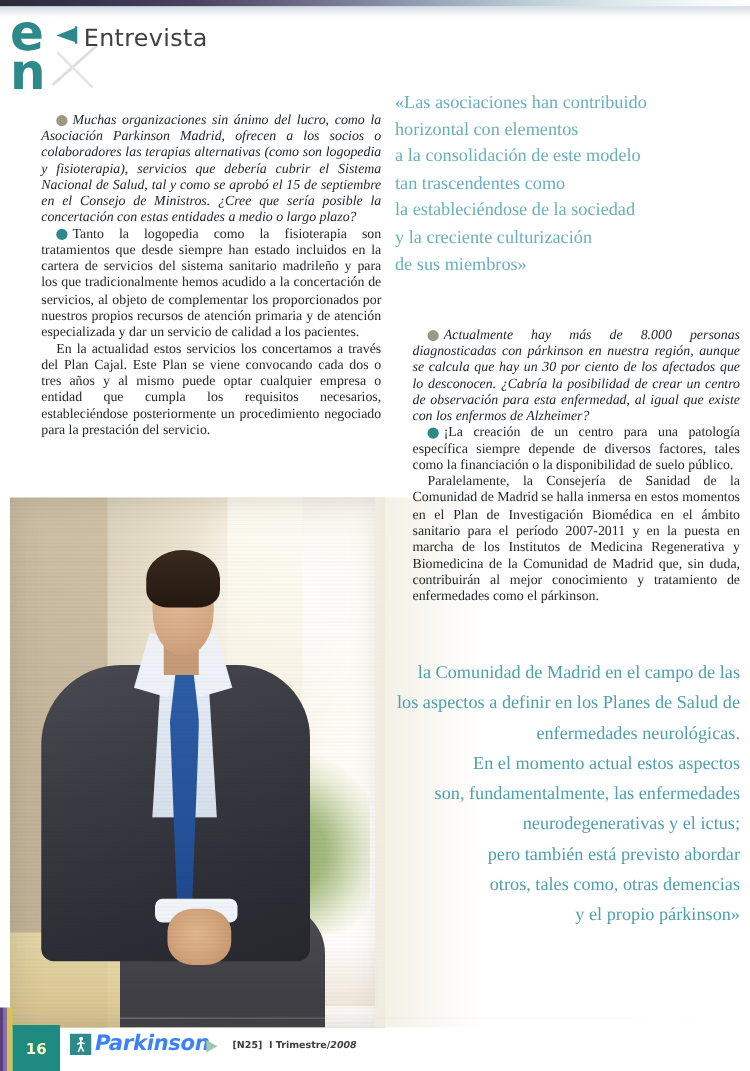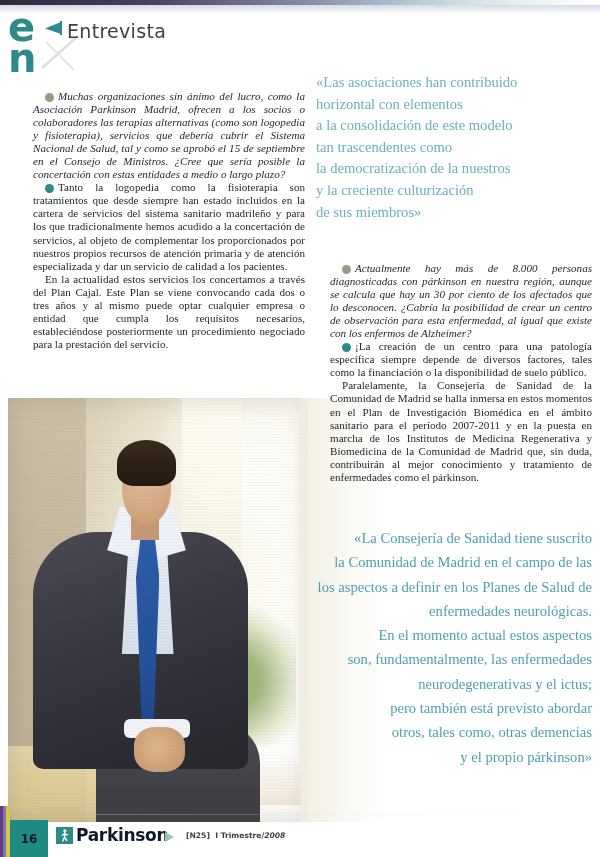--- a/index.html
+++ b/index.html
@@ -208,35 +208,36 @@
     text-align: right;
     color: #4e9fae;
   }
   .quote span { display: block; white-space: nowrap; }
 
   
   .footer { position: absolute; left: 0; top: 820px; width: 600px; height: 37px; }
   .pagenum {
     position: absolute; left: 10px; top: 0; width: 38px; height: 37px;
     background: #1f8a7f;
-    color: #0f172a;
+    color: #fef9c3;
     font-family: "DejaVu Sans", sans-serif;
     font-weight: 700; font-size: 12px;
     display: flex; align-items: center; justify-content: center;
   }
   .mark-logo {
     position: absolute; left: 56px; top: 7px;
     width: 17px; height: 17px; background: #2e8a8a;
     display:flex; align-items:center; justify-content:center;
   }
   .brand {
     position: absolute; left: 76px; top: 5px;
     font-family: "DejaVu Sans", sans-serif;
-    font-weight: 700; font-size: 17px; color: #0f172a;
+    font-weight: 700; font-size: 17px; color: #3b82f6;
     letter-spacing: -.3px;
+    font-style: italic;
   }
   .brand-tri {
     position: absolute; left: 165px; top: 12px;
     width: 0; height: 0;
     border-left: 9px solid #9ac9ae;
     border-top: 5.5px solid transparent;
     border-bottom: 5.5px solid transparent;
   }
   .issue {
     position: absolute; left: 186px; top: 11px;
@@ -305,33 +306,32 @@
     <p class="q"><span class="marker p">P</span><span>Muchas organizaciones sin ánimo del lucro, como la Asociación Parkinson Madrid, ofrecen a los socios o colaboradores las terapias alternativas (como son logopedia y fisioterapia), servicios que debería cubrir el Sistema Nacional de Salud, tal y como se aprobó el 15 de septiembre en el Consejo de Ministros. ¿Cree que sería posible la concertación con estas entidades a medio o largo plazo?</span></p>
     <p><span class="marker r">R</span><span>Tanto la logopedia como la fisioterapia son tratamientos que desde siempre han estado incluidos en la cartera de servicios del sistema sanitario madrileño y para los que tradicionalmente hemos acudido a la concertación de servicios, al objeto de complementar los proporcionados por nuestros propios recursos de atención primaria y de atención especializada y dar un servicio de calidad a los pacientes.</span></p>
     <p><span>En la actualidad estos servicios los concertamos a través del Plan Cajal. Este Plan se viene convocando cada dos o tres años y al mismo puede optar cualquier empresa o entidad que cumpla los requisitos necesarios, estableciéndose posteriormente un procedimiento negociado para la prestación del servicio.</span></p>
   </div>
 
   <div class="quote quote-top">
     <span>«Las asociaciones han contribuido</span>
     <span>horizontal con elementos</span>
     <span>a la consolidación de este modelo</span>
     <span>tan trascendentes como</span>
-    <span>la democratización de la nuestros</span>
+    <span>la estableciéndose de la sociedad</span>
     <span>y la creciente culturización</span>
     <span>de sus miembros»</span>
   </div>
 
   <div class="col col-right-top">
     <p class="q"><span class="marker p">P</span><span>Actualmente hay más de 8.000 personas diagnosticadas con párkinson en nuestra región, aunque se calcula que hay un 30 por ciento de los afectados que lo desconocen. ¿Cabría la posibilidad de crear un centro de observación para esta enfermedad, al igual que existe con los enfermos de Alzheimer?</span></p>
     <p><span class="marker r">R</span><span>¡La creación de un centro para una patología específica siempre depende de diversos factores, tales como la financiación o la disponibilidad de suelo público.</span></p>
     <p><span>Paralelamente, la Consejería de Sanidad de la Comunidad de Madrid se halla inmersa en estos momentos en el Plan de Investigación Biomédica en el ámbito sanitario para el período 2007-2011 y en la puesta en marcha de los Institutos de Medicina Regenerativa y Biomedicina de la Comunidad de Madrid que, sin duda, contribuirán al mejor conocimiento y tratamiento de enfermedades como el párkinson.</span></p>
   </div>
 
   <div class="quote quote-bottom">
-    <span>«La Consejería de Sanidad tiene suscrito</span>
     <span>la Comunidad de Madrid en el campo de las</span>
     <span>los aspectos a definir en los Planes de Salud de</span>
     <span>enfermedades neurológicas.</span>
     <span>En el momento actual estos aspectos</span>
     <span>son, fundamentalmente, las enfermedades</span>
     <span>neurodegenerativas y el ictus;</span>
     <span>pero también está previsto abordar</span>
     <span>otros, tales como, otras demencias</span>
     <span>y el propio párkinson»</span>
   </div>

